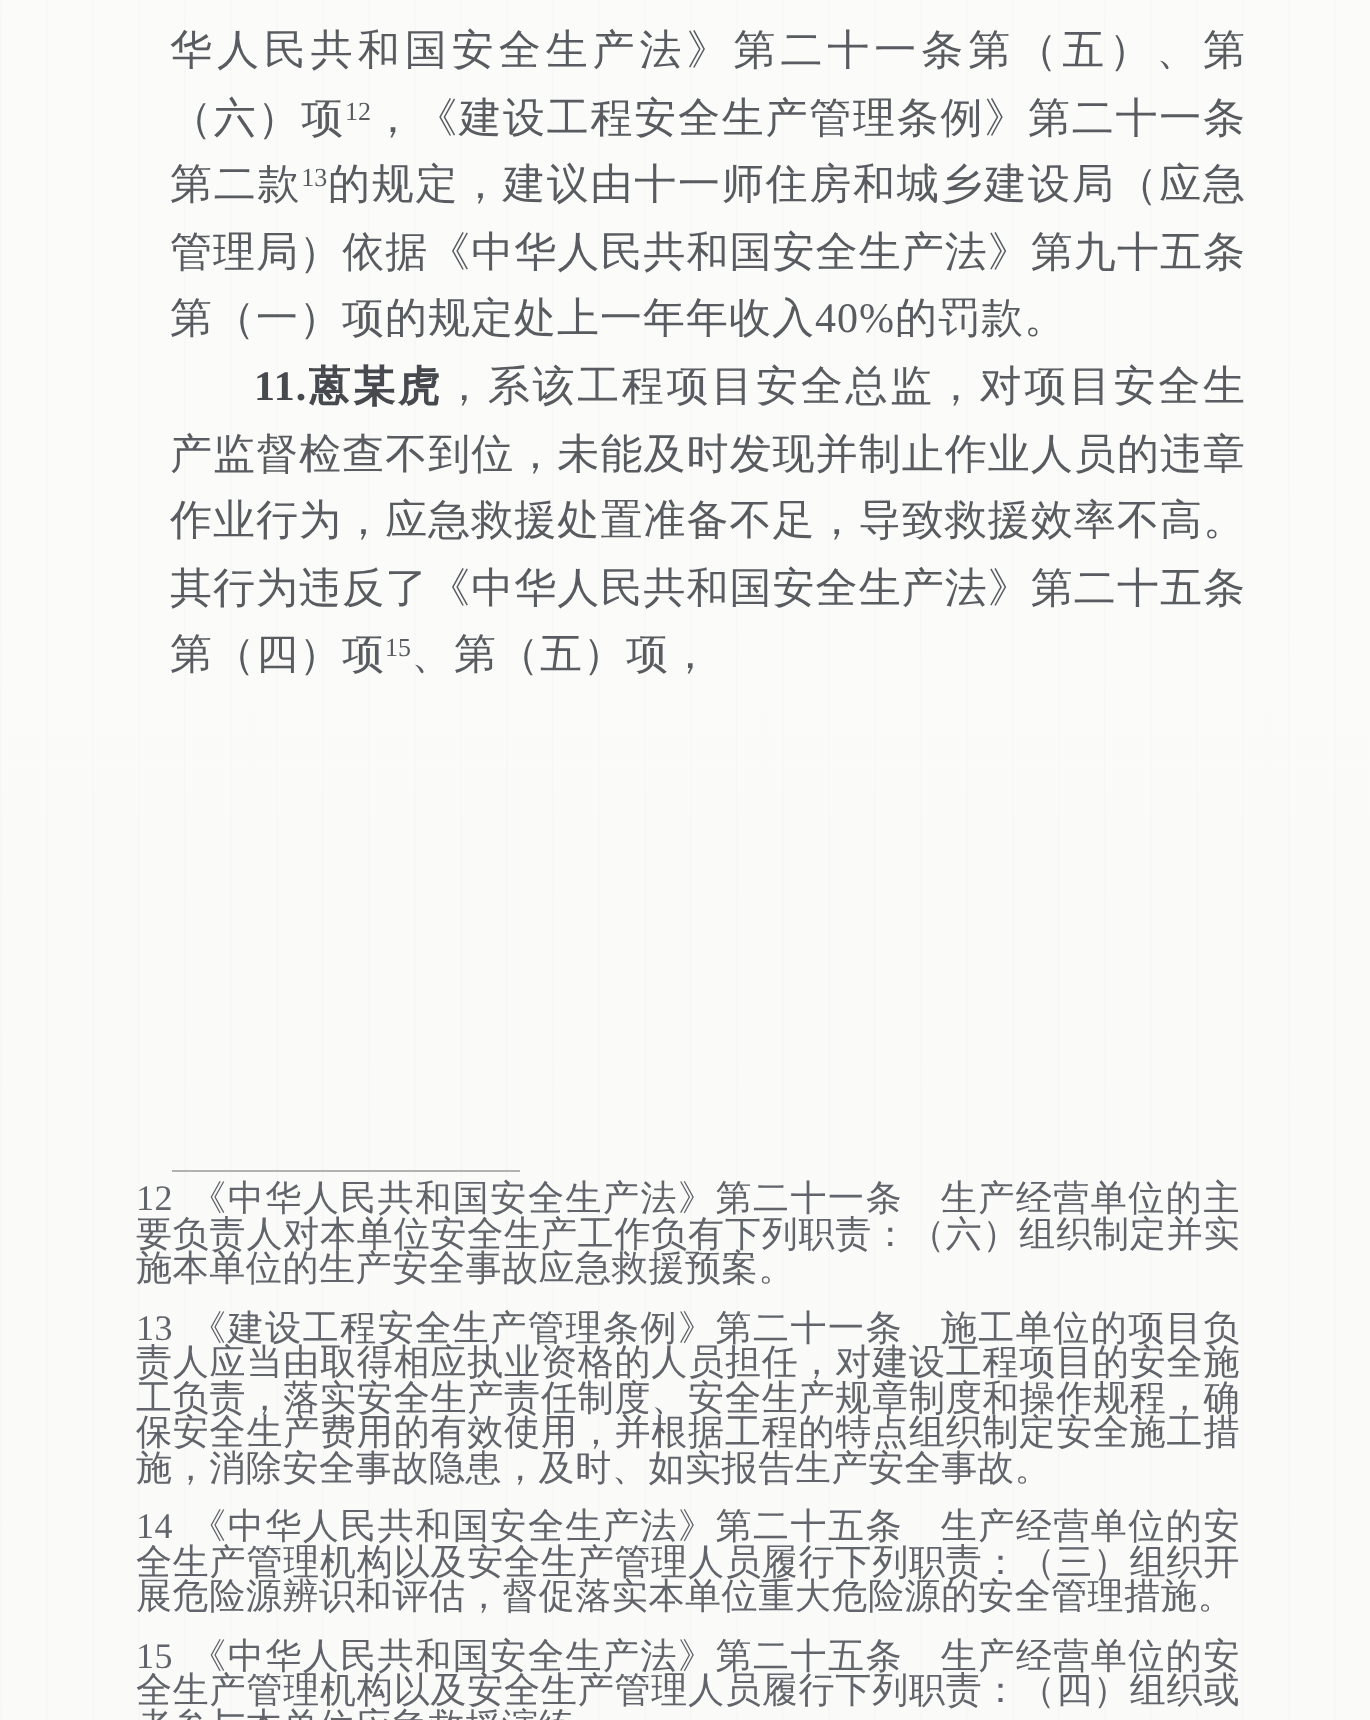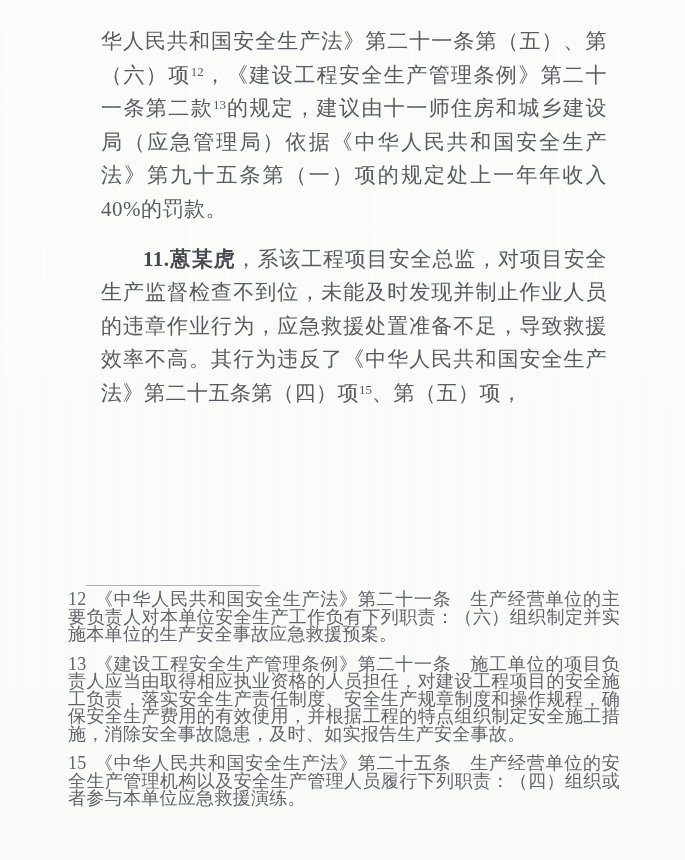--- a/index.html
+++ b/index.html
@@ -20,21 +20,21 @@
   .body-text {
     position: absolute;
     left: 85px; top: 9px;
     width: 538px;
     color: #585c60;
     font-size: 21px;
     line-height: 33.6px;
     letter-spacing: 0.5px;
     text-align: justify;
   }
-  .para { margin: 16px; }
+  .para { margin: 0; }
   .para.indent { text-indent: 2em; }
   .para .b { font-weight: bold; color: #46494d; }
   .para sup {
     font-size: 13px;
     letter-spacing: 0;
     line-height: 0;
     vertical-align: 6px;
   }
   .footnote-sep {
     position: absolute;
@@ -79,19 +79,22 @@
 
   <section class="footnotes">
 
   <p class="footnote">
         <span class="fn-num">12</span><span class="fn-text">《中华人民共和国安全生产法》第二十一条　生产经营单位的主要负责人对本单位安全生产工作负有下列职责：（六）组织制定并实施本单位的生产安全事故应急救援预案。</span>
       </p>
       <p class="footnote">
         <span class="fn-num">13</span><span class="fn-text">《建设工程安全生产管理条例》第二十一条　施工单位的项目负责人应当由取得相应执业资格的人员担任，对建设工程项目的安全施工负责，落实安全生产责任制度、安全生产规章制度和操作规程，确保安全生产费用的有效使用，并根据工程的特点组织制定安全施工措施，消除安全事故隐患，及时、如实报告生产安全事故。</span>
       </p>
       <p class="footnote">
+        <span class="fn-num">14</span><span class="fn-text">《中华人民共和国安全生产法》第二十五条　生产经营单位的安全生产管理机构以及安全生产管理人员履行下列职责：（三）组织开展危险源辨识和评估，督促落实本单位重大危险源的安全管理措施。</span>
+      </p>
+      <p class="footnote">
         <span class="fn-num">15</span><span class="fn-text">《中华人民共和国安全生产法》第二十五条　生产经营单位的安全生产管理机构以及安全生产管理人员履行下列职责：（四）组织或者参与本单位应急救援演练。</span>
       </p>
     </section>
 
   <footer class="page-number">- 17 -</footer>
 
 </div>
 
 </body></html>

